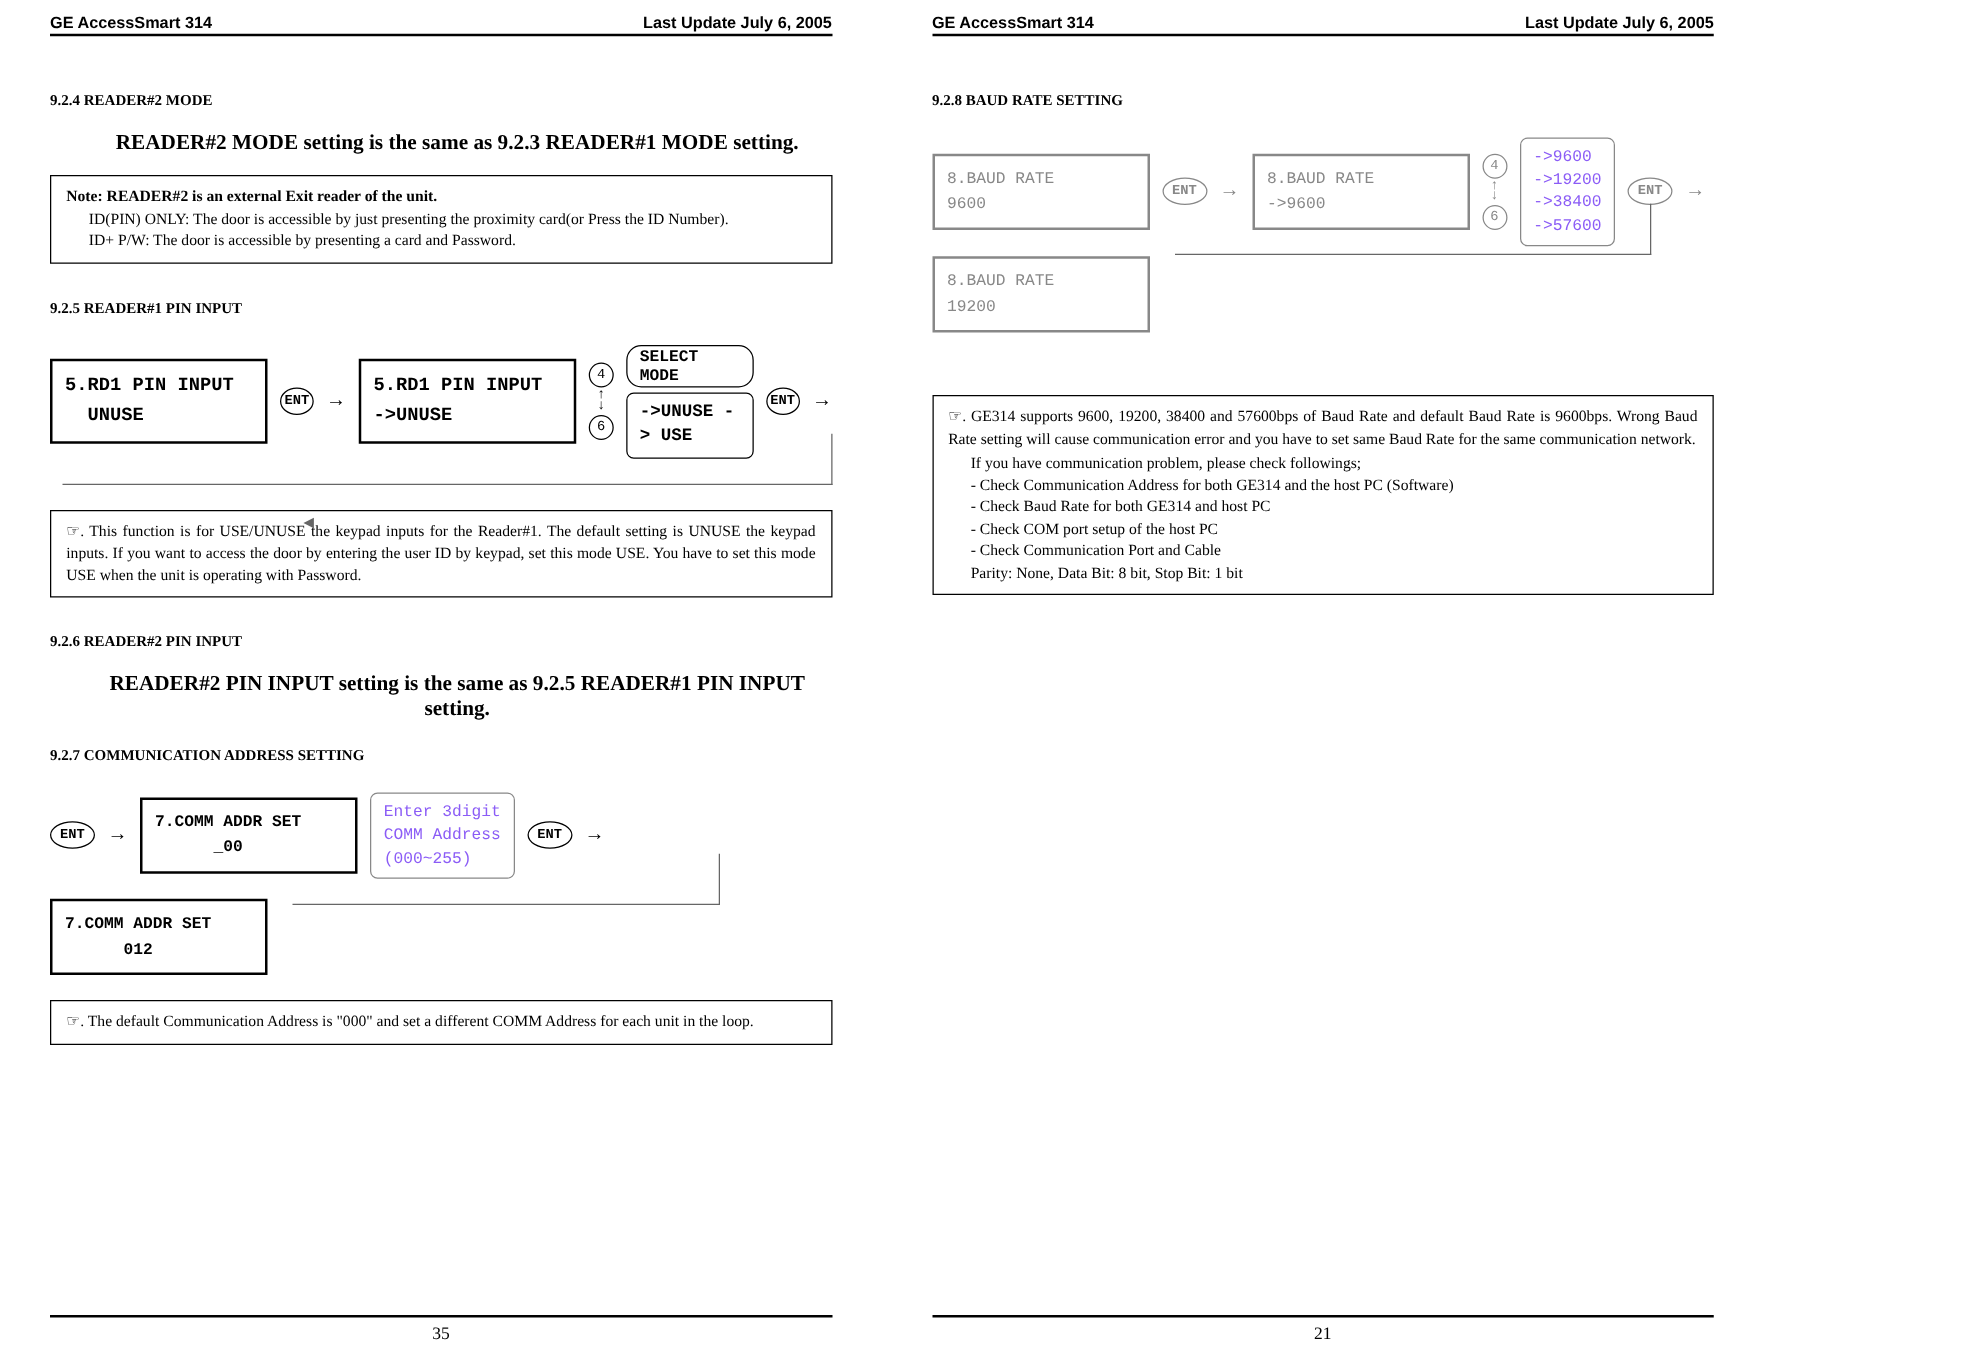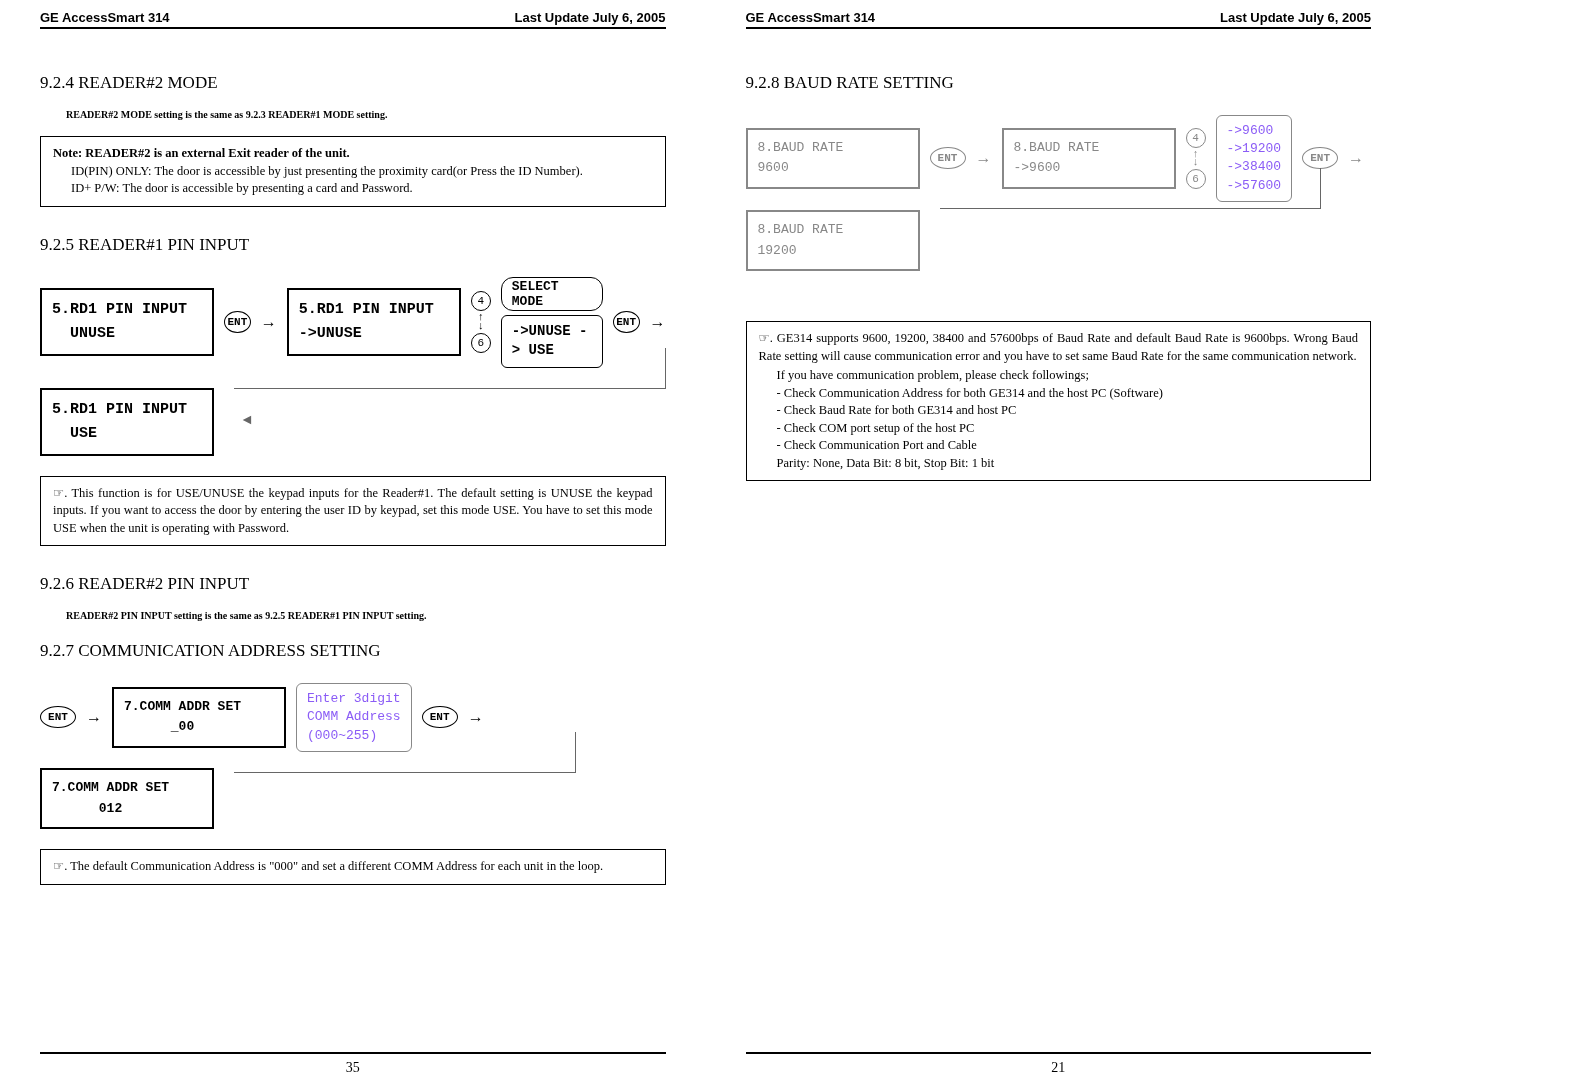--- a/index.html
+++ b/index.html
@@ -27,28 +27,29 @@
     display: flex;
     justify-content: space-between;
     font-family: Arial, Helvetica, sans-serif;
     font-weight: bold;
     font-size: 13px;
     border-bottom: 2.5px solid #000;
     padding-bottom: 2px;
     margin-bottom: 34px;
   }
   .section-heading {
-    font-weight: normal;
+    font-weight: bold;
+    font-size: 12px;
+    margin: 10px 0 12px 0;
+  }
+  .sub-line {
+    font-weight: bold;
     font-size: 17px;
-    margin: 10px 0 12px 0;
-  }
-  .sub-line {
-    font-weight: bold;
-    font-size: 10px;
     margin: 4px 0 10px 26px;
+    text-align: center;
   }
   .note-box, .tip-box {
     border: 1px solid #000;
     padding: 8px 12px;
     margin: 6px 0 18px 0;
     font-size: 12.5px;
     line-height: 1.4;
   }
   .note-box .note-title { font-weight: bold; }
   .indent { margin-left: 18px; display: block; }
@@ -185,22 +186,20 @@
         </div>
         <div>
           <span class="select-hdr">SELECT MODE</span>
           <div class="options-box"><span>-&gt;UNUSE</span>
 <span>-&gt; USE</span></div>
         </div>
         <span class="ent-btn">ENT</span>
         <span class="arrow-r">→</span>
       </div>
       <div class="row2 loop-container" style="margin-top:20px;">
-        <div class="lcd"><span>5.RD1 PIN INPUT</span>
-<span>  USE</span></div>
         <span class="loop-arrow" style="left:200px; top:24px;">◄</span>
         <div style="flex:1;">
             <div class="loopback" style="margin-top:-40px;"></div>
           </div>
       </div>
     </div>
     <div class="tip-box">
       <span>☞. This function is for USE/UNUSE the keypad inputs for the Reader#1. The default setting is UNUSE the keypad inputs. If you want to access the door by entering the user ID by keypad, set this mode USE. You have to set this mode USE when the unit is operating with Password.</span>
     </div>
 

